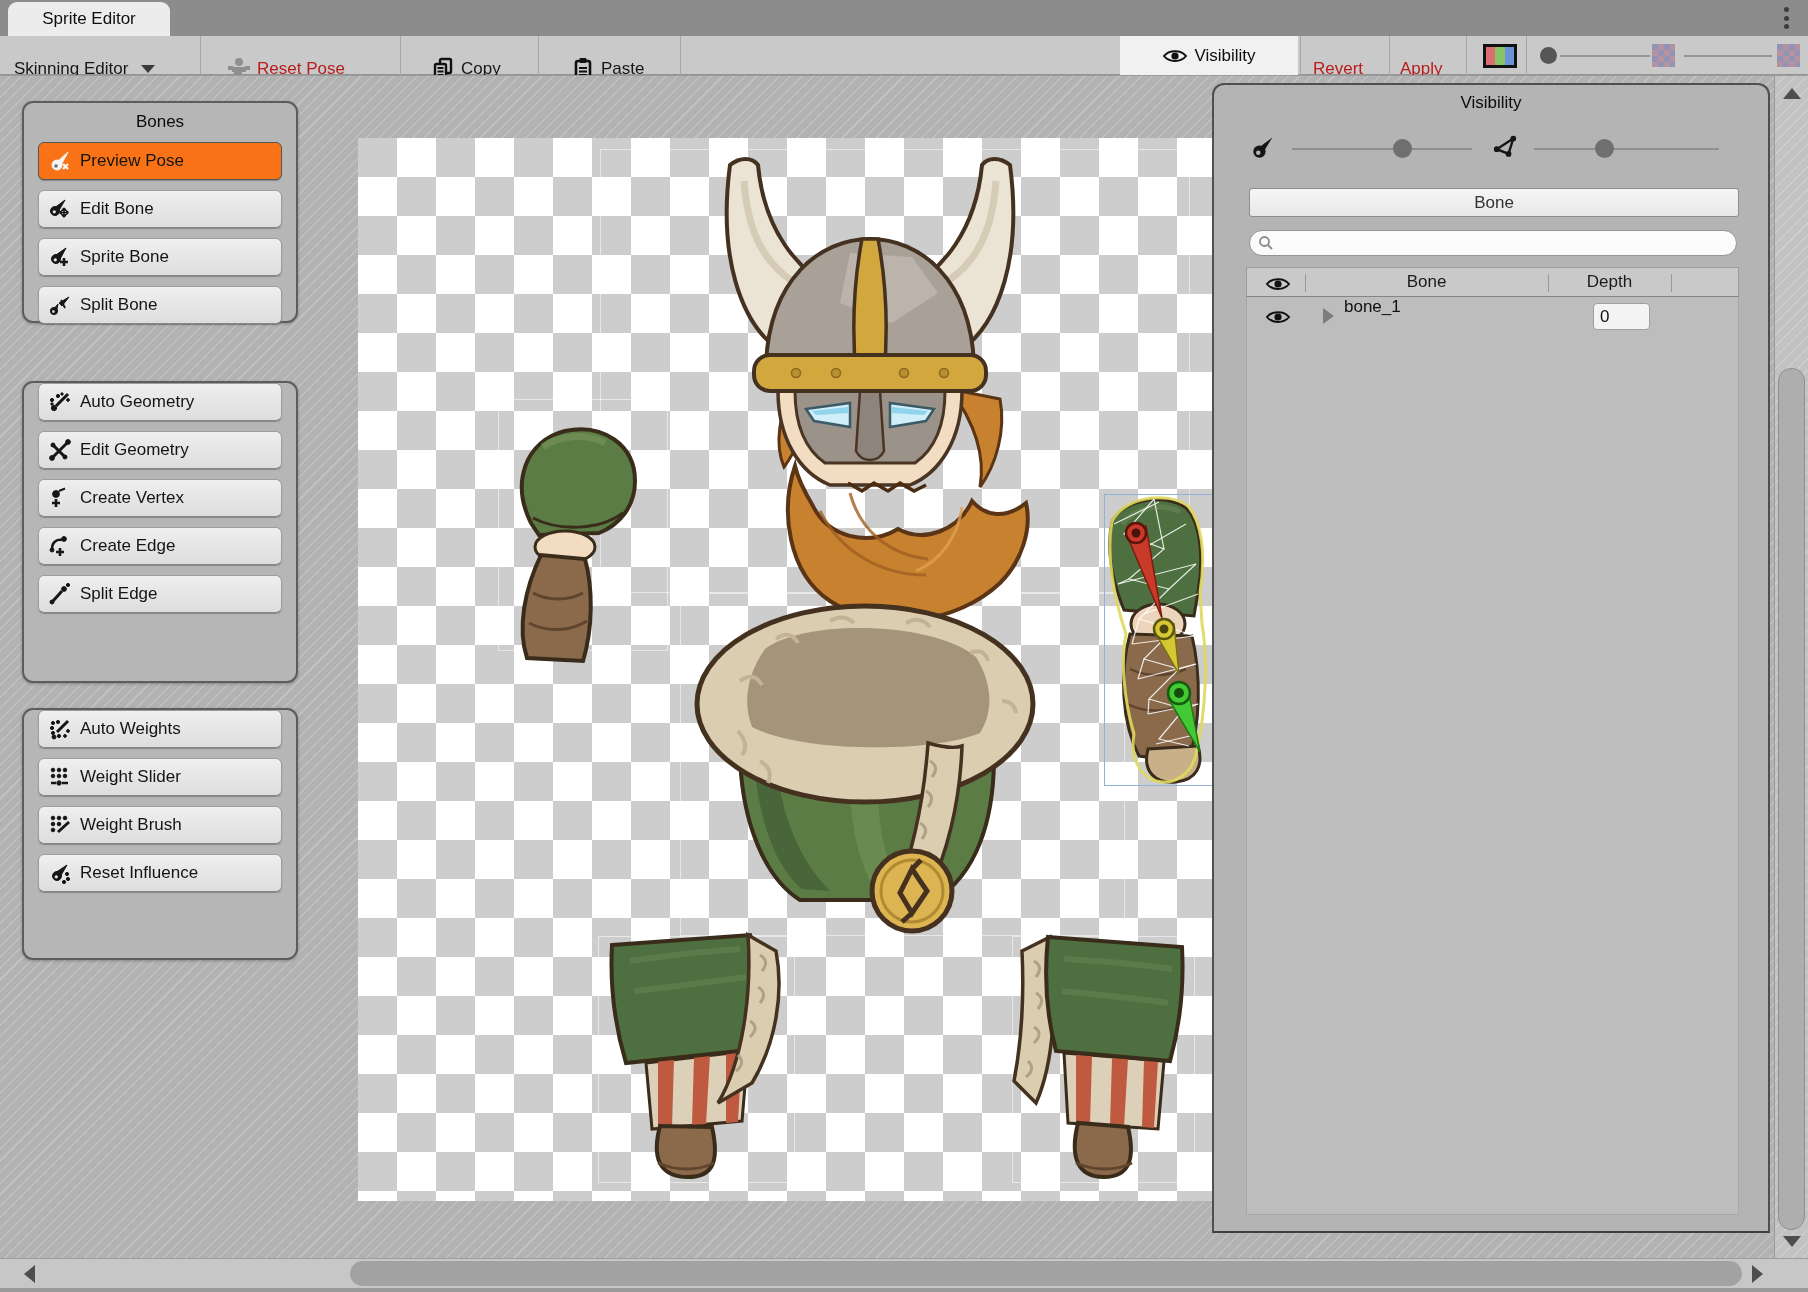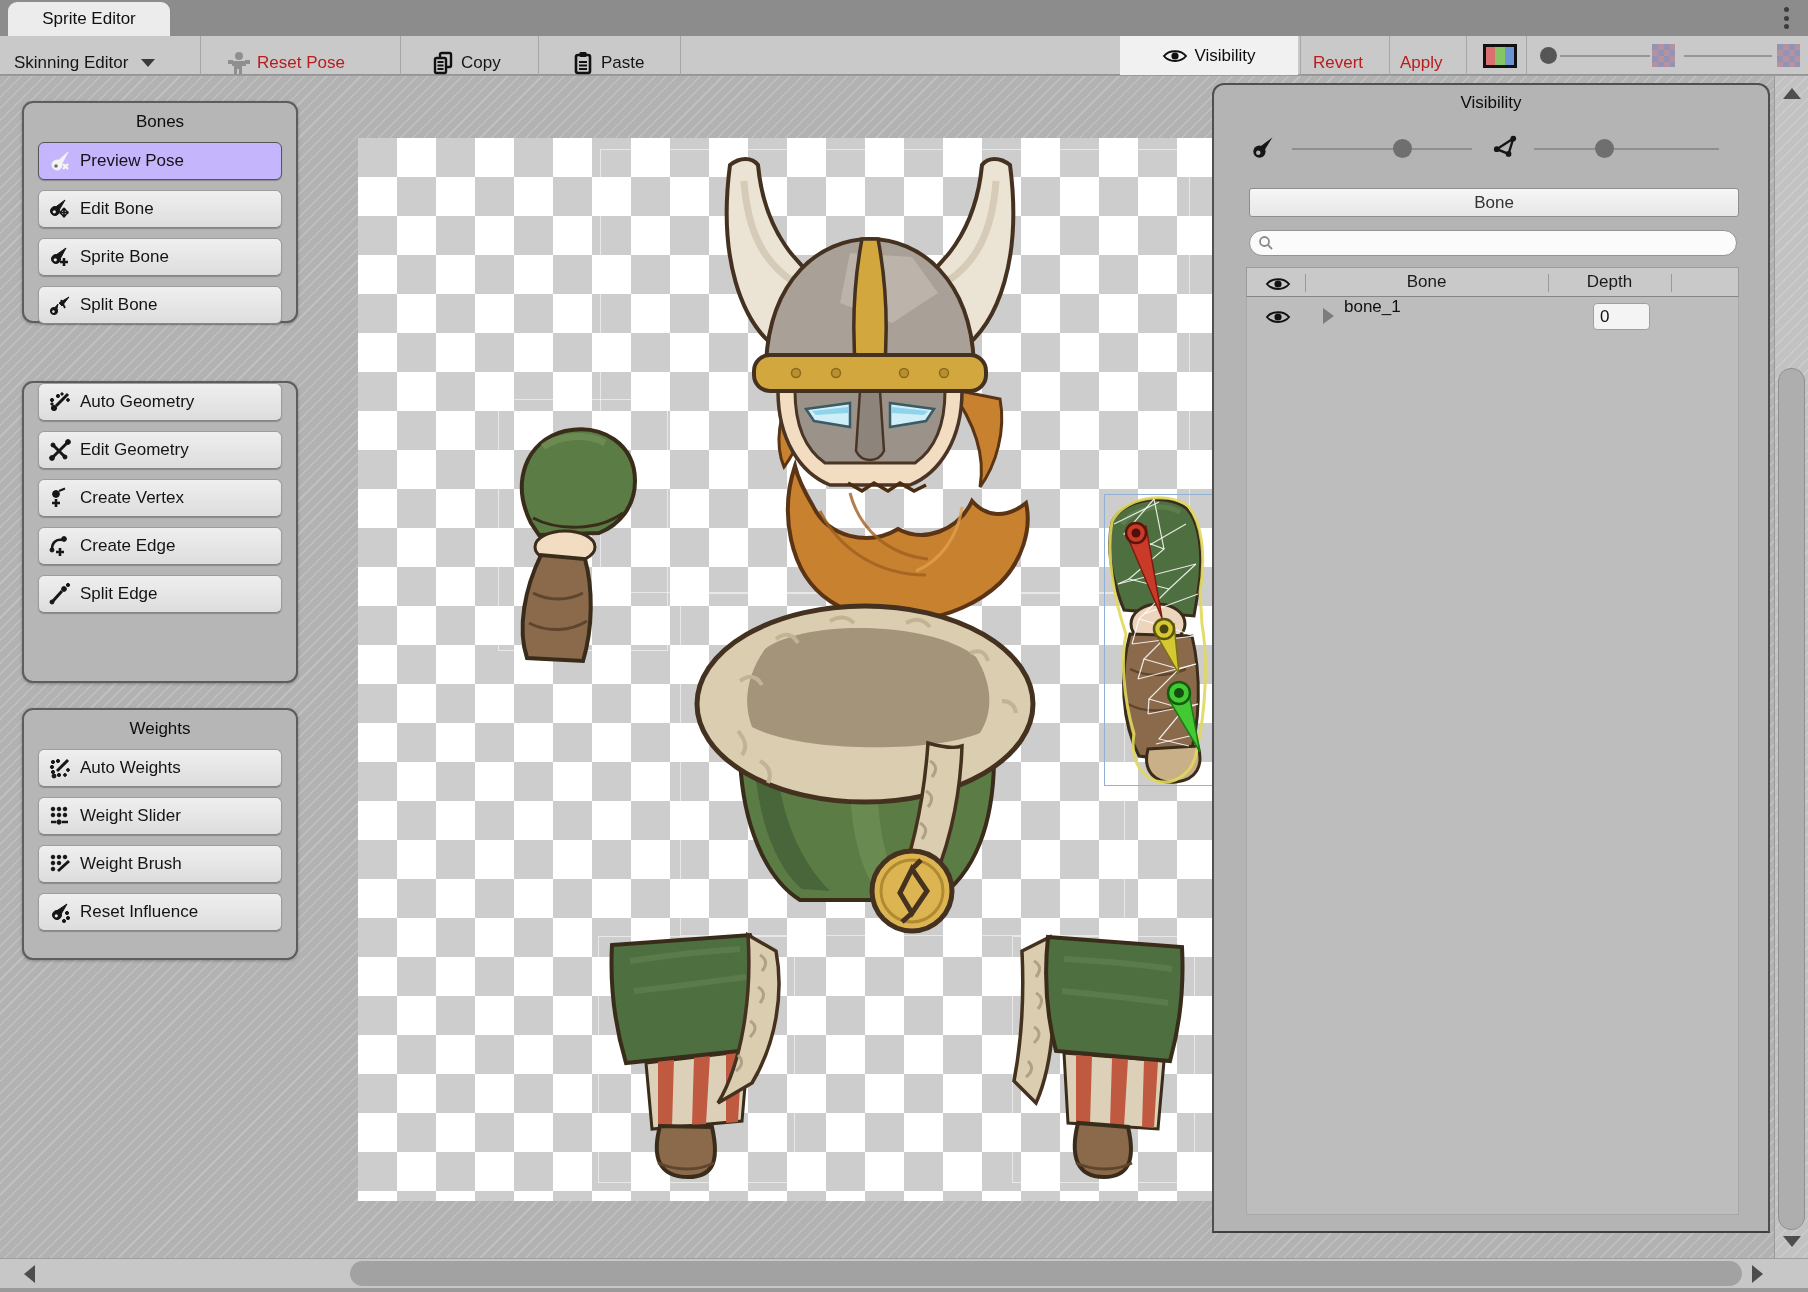--- a/index.html
+++ b/index.html
@@ -13,21 +13,21 @@
   #sprite-editor-tab { position:absolute; left:8px; top:2px; width:162px; height:34px;
     background:#ececec; border-radius:9px 9px 0 0; display:flex; align-items:center;
     justify-content:center; font-size:17px; color:#101010; }
   #kebab { position:absolute; right:12px; top:5px; width:20px; height:26px;
     display:flex; flex-direction:column; align-items:center; justify-content:space-between; padding:2px 0; }
   #kebab i { width:5px; height:5px; border-radius:50%; background:#3c3c3c; }
 
   #toolbar { position:absolute; left:0; top:36px; width:1808px; height:39px;
     background:#c9c9c9; border-bottom:1px solid #949494; font-size:17px; color:#161616; }
   .tsep { position:absolute; top:0; width:1px; height:39px; background:#a6a6a6; }
-  .titem { position:absolute; top:7px; height:39px; display:flex; align-items:center; gap:7px; }
+  .titem { position:absolute; top:13px; height:39px; display:flex; align-items:center; gap:7px; }
   .disabled-label { color:#b91c1c; }
   .caret-down { width:0; height:0; border-left:7px solid transparent; border-right:7px solid transparent;
     border-top:8px solid #3a3a3a; margin-left:6px; }
   #visibility-btn { position:absolute; left:1120px; top:0; width:178px; height:39px;
     background:#f1f1f1; display:flex; align-items:center; justify-content:center; gap:6px; color:#0e0e0e; }
   #color-swatch { position:absolute; left:1483px; top:8px; width:34px; height:24px;
     border:3px solid #111; display:flex; }
   #color-swatch i { flex:1; }
   .checker-thumb { width:23px; height:23px;
     background:repeating-conic-gradient(#b08898 0% 25%, #8a8ab2 0% 50%) 0 0/12px 12px;
@@ -48,21 +48,21 @@
 
   
   .tool-panel { position:absolute; left:22px; width:276px; background:#b6b6b6;
     border:2px solid #5d5d5d; border-radius:11px; box-shadow:0 1px 3px rgba(0,0,0,.25); }
   .tool-panel h3 { font-size:17px; font-weight:400; color:#0d0d0d; text-align:center; padding:9px 0 10px; }
   .tool-btn { height:38px; margin:0 14px 10px; border-radius:6px;
     background:linear-gradient(#efefef,#dddddd); border:1px solid #9d9d9d; border-bottom-color:#868686;
     box-shadow:0 1px 1px rgba(0,0,0,.25); display:flex; align-items:center; gap:9px;
     padding:0 10px; font-size:17px; color:#141414; }
   .tool-btn svg { flex:0 0 auto; }
-  .tool-btn.active { background:#c4b5fd; border-color:#565656; }
+  .tool-btn.active { background:#f97316; border-color:#565656; }
   .tool-btn.active svg .ink { fill:#f4f4f4; stroke:#f4f4f4; }
   .tool-btn.active svg .ink-s { stroke:#f4f4f4; }
   .tool-btn svg .ink { fill:#161616; stroke:#161616; }
   .tool-btn svg .ink-s { stroke:#161616; fill:none; }
 
   
   #vis-panel { position:absolute; left:1212px; top:7px; width:558px; height:1150px;
     background:#b4b4b4; border:2px solid #4f4f4f; border-bottom-color:#3f3f3f;
     border-radius:12px 12px 0 0; }
   #vis-title { position:absolute; left:0; top:8px; width:100%; text-align:center;
@@ -386,21 +386,20 @@
           <path class="ink-s" d="M4 18 L13 8" stroke-width="3"></path>
           <circle class="ink" cx="15" cy="6" r="2.4"></circle>
             <circle class="ink" cx="19" cy="2" r="1.6"></circle>
           <circle class="ink" cx="3" cy="19" r="2"></circle>
         </svg>
         <span>Split Edge</span>
       </div>
     </div>
 
     <div class="tool-panel" style="top:632px; height:252px">
-      <h3>Weights</h3>
       <div class="tool-btn">
         <svg width="22" height="22" viewBox="0 0 22 22">
           <path class="ink-s" d="M8 14 L19 3" stroke-width="3"></path>
           <circle class="ink" cx="4" cy="5" r="1.6"></circle>
             <circle class="ink" cx="9" cy="4" r="1.6"></circle>
           <circle class="ink" cx="3" cy="10" r="1.6"></circle>
             <circle class="ink" cx="4" cy="15" r="1.6"></circle>
           <circle class="ink" cx="5" cy="19" r="2"></circle>
             <circle class="ink" cx="10" cy="18" r="1.6"></circle>
           <circle class="ink" cx="16" cy="18" r="1.4"></circle>

